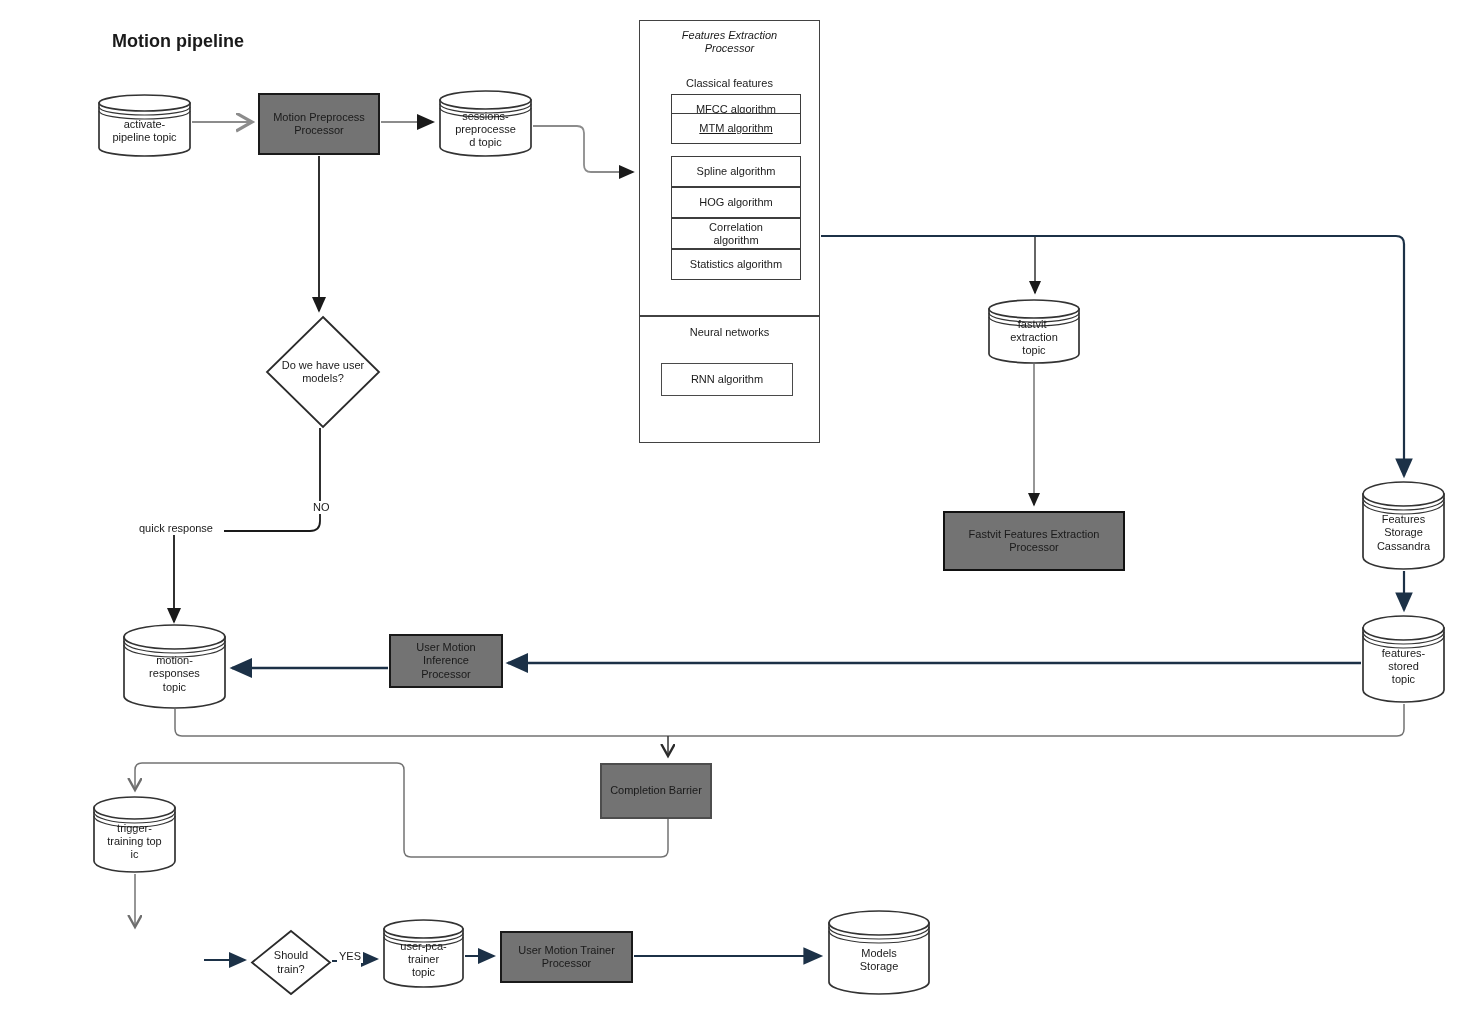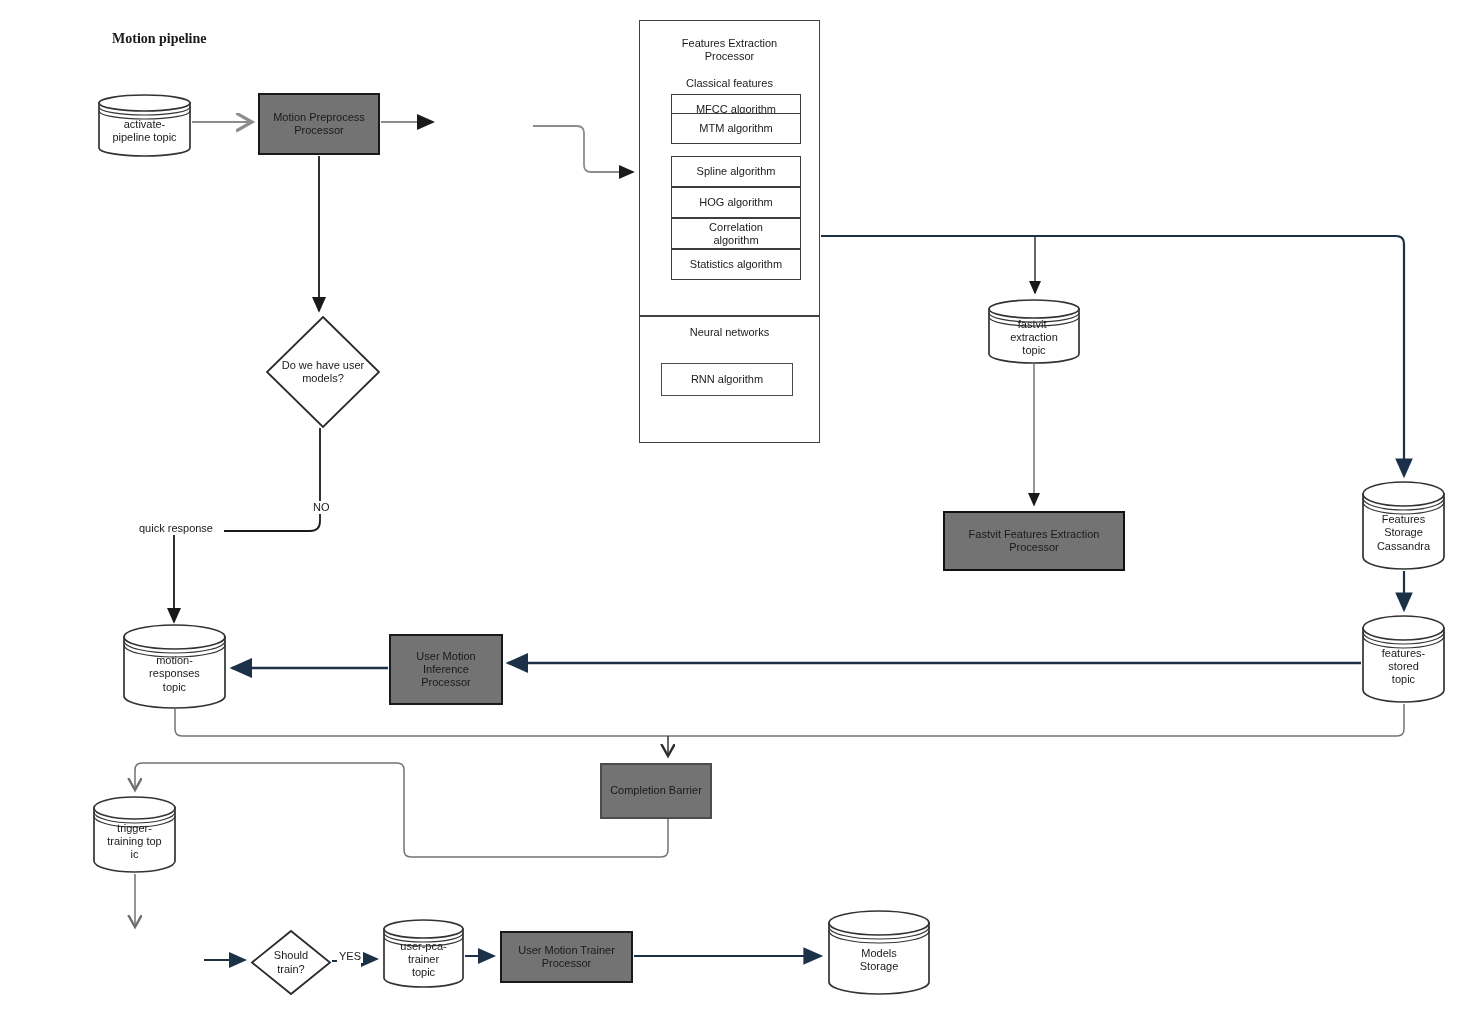--- a/index.html
+++ b/index.html
@@ -17,39 +17,39 @@
   .container .hdr{position:absolute;left:0;right:0;text-align:center;font-size:11px;
                   white-space:pre-line;}
   .algo{position:absolute;left:31px;width:130px;height:31px;box-sizing:border-box;
         border:1.6px solid #3d3d3d;background:#fff;display:flex;align-items:center;
         justify-content:center;text-align:center;font-size:11px;line-height:1.15;}
   .cyl,.diamond{background:transparent;border:none;}
   .cyl svg,.diamond svg{position:absolute;left:0;top:0;overflow:visible;}
   .cyl .lbl,.diamond .lbl{position:relative;z-index:3;}
   .edge-label{position:absolute;z-index:4;background:#fff;font-size:11px;
               padding:0 2px;line-height:1.15;}
-  #page-title{position:absolute;left:112px;top:31px;font-size:14px;font-weight:bold;z-index:2;font-family:Liberation Serif, serif;}
+  #page-title{position:absolute;left:112px;top:31px;font-size:18px;font-weight:bold;z-index:2;}
 
   
   #n-activate{left:98px;top:94px;width:93px;height:63px;}
   #n-preprocess{left:258px;top:93px;width:122px;height:62px;}
   #n-sessions{left:439px;top:90px;width:93px;height:67px;}
   #n-fe{left:639px;top:20px;width:181px;height:296px;}
-  #fe-title{top:16px;}
+  #fe-title{top:8px;font-style:italic;}
   #fe-classical{top:56px;}
-  #algo-0{top:73px;}#algo-1{top:92px;}#algo-2{top:135px;}
+  #algo-0{top:73px;}#algo-1{top:92px;text-decoration:underline;}#algo-2{top:135px;}
   #algo-3{top:166px;}#algo-4{top:197px;}#algo-5{top:228px;}
   #n-nn{left:639px;top:316px;width:181px;height:127px;}
   #nn-title{top:9px;}
   #rnn-box{position:absolute;left:21px;top:46px;width:132px;height:33px;box-sizing:border-box;
            border:1.8px solid #4a4a4a;background:#fff;display:flex;align-items:center;
            justify-content:center;font-size:11px;}
   #n-diamond1{left:266px;top:316px;width:114px;height:112px;}
   #n-motionresp{left:123px;top:624px;width:103px;height:85px;}
-  #n-umi{left:389px;top:634px;width:114px;height:71px;}
+  #n-umi{left:389px;top:634px;width:114px;height:54px;}
   #n-fastvit-topic{left:988px;top:299px;width:92px;height:65px;}
   #n-fastvit-proc{left:943px;top:511px;width:182px;height:60px;}
   #n-cassandra{left:1362px;top:481px;width:83px;height:89px;}
   #n-featstored{left:1362px;top:615px;width:83px;height:88px;}
   #n-completion{left:600px;top:763px;width:112px;height:56px;border-color:#4d4d4d;}
   #n-trigger{left:93px;top:796px;width:83px;height:77px;}
   #n-chooser{left:68px;top:933px;width:134px;height:55px;}
   #n-diamond2{left:251px;top:930px;width:80px;height:65px;}
   #n-userpca{left:383px;top:919px;width:81px;height:69px;}
   #n-umt{left:500px;top:931px;width:133px;height:52px;}
@@ -117,20 +117,31 @@
       </svg>
     <span class="lbl" style="padding-top: 11px;">activate-
 pipeline topic</span>
   </div>
 
   <div class="node box" id="n-preprocess">
     <span class="lbl">Motion Preprocess
 Processor</span>
   </div>
 
+  <div class="node cyl" id="n-sessions">
+      <svg width="93" height="67">
+        <path d="M1,10 V57 A45.5,9 0 0 0 92,57 V10 Z" fill="#ffffff" stroke="#333333" stroke-width="1.7"></path>
+        <ellipse cx="46.5" cy="10" rx="45.5" ry="9" fill="#ffffff" stroke="#333333" stroke-width="1.7"></ellipse>
+        <path d="M1,5 A45.5,9 0 0 0 92,5" transform="translate(0,9)" fill="none" stroke="#333333" stroke-width="1.2"></path>
+        <path d="M1,9 A45.5,9 0 0 0 92,9" transform="translate(0,9)" fill="none" stroke="#333333" stroke-width="1.2"></path>
+      </svg>
+    <span class="lbl" style="padding-top: 12px;">sessions-
+preprocesse
+d topic</span>
+  </div>
 
   <div class="node container" id="n-fe">
     <div class="hdr" id="fe-title">Features Extraction
 Processor</div>
     <div class="hdr" id="fe-classical">Classical features</div>
     <div class="algo lbl" id="algo-0">MFCC algorithm</div>
     <div class="algo lbl" id="algo-1">MTM algorithm</div>
     <div class="algo lbl" id="algo-2">Spline algorithm</div>
     <div class="algo lbl" id="algo-3">HOG algorithm</div>
     <div class="algo lbl" id="algo-4">Correlation

